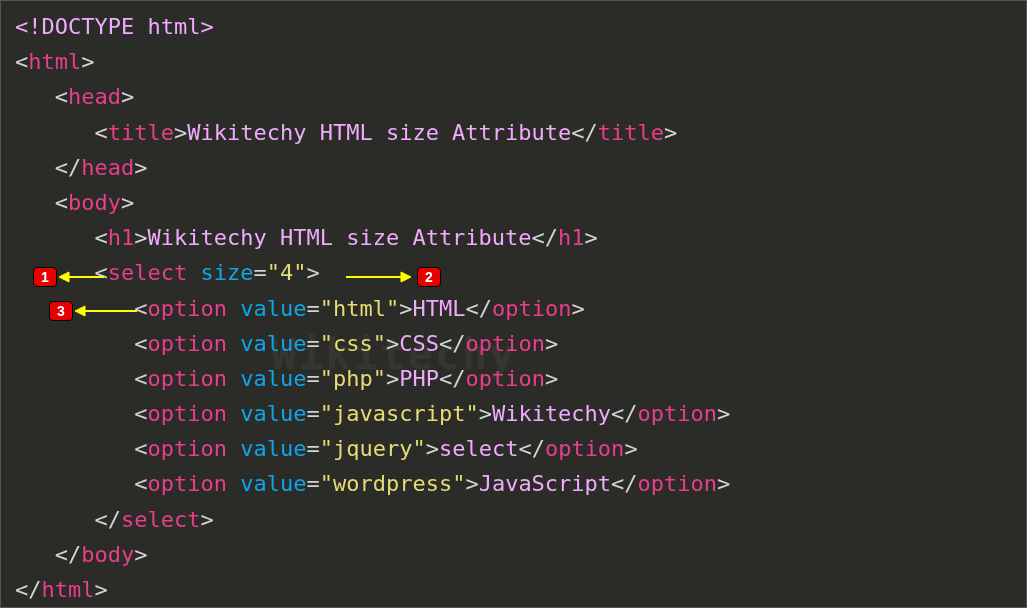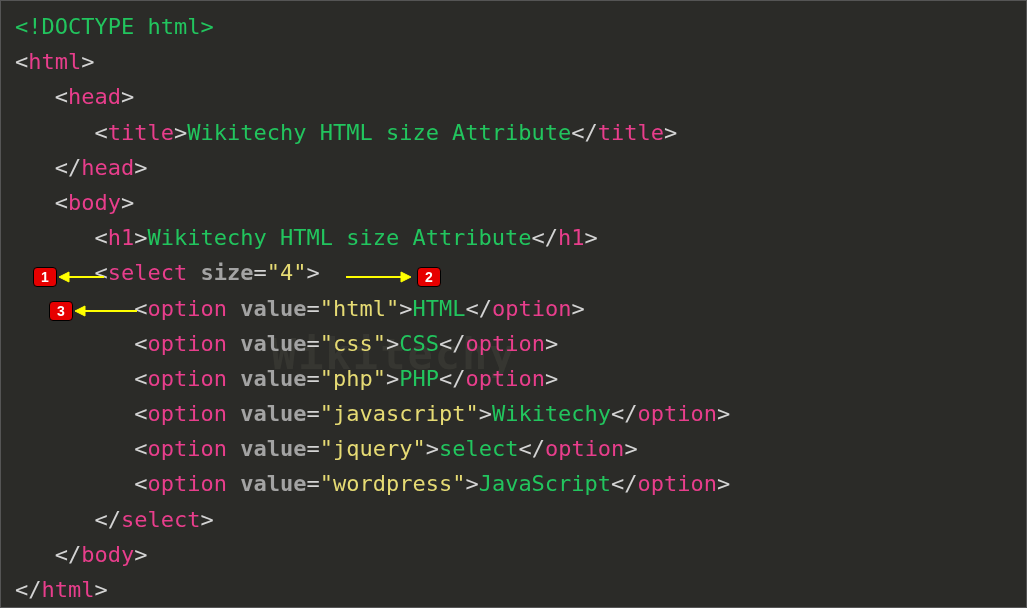--- a/index.html
+++ b/index.html
@@ -17,23 +17,23 @@
   border: 1px solid #555;
   position: relative;
   overflow: hidden;
 }
 .line {
   white-space: pre;
   position: relative;
 }
 .bracket { color: #d4d4d4; }
 .tag { color: #e83e8c; }
-.attr { color: #a3a3a3; font-weight: bold; }
+.attr { color: #0ea5e9; }
 .str { color: #e6db74; }
-.txt { color: #22c55e; }
+.txt { color: #f0abfc; }
 .callout {
   display: inline-flex;
   align-items: center;
   justify-content: center;
   background: #e60000;
   color: #fff;
   font-size: 14px;
   font-weight: bold;
   width: 22px;
   height: 18px;

